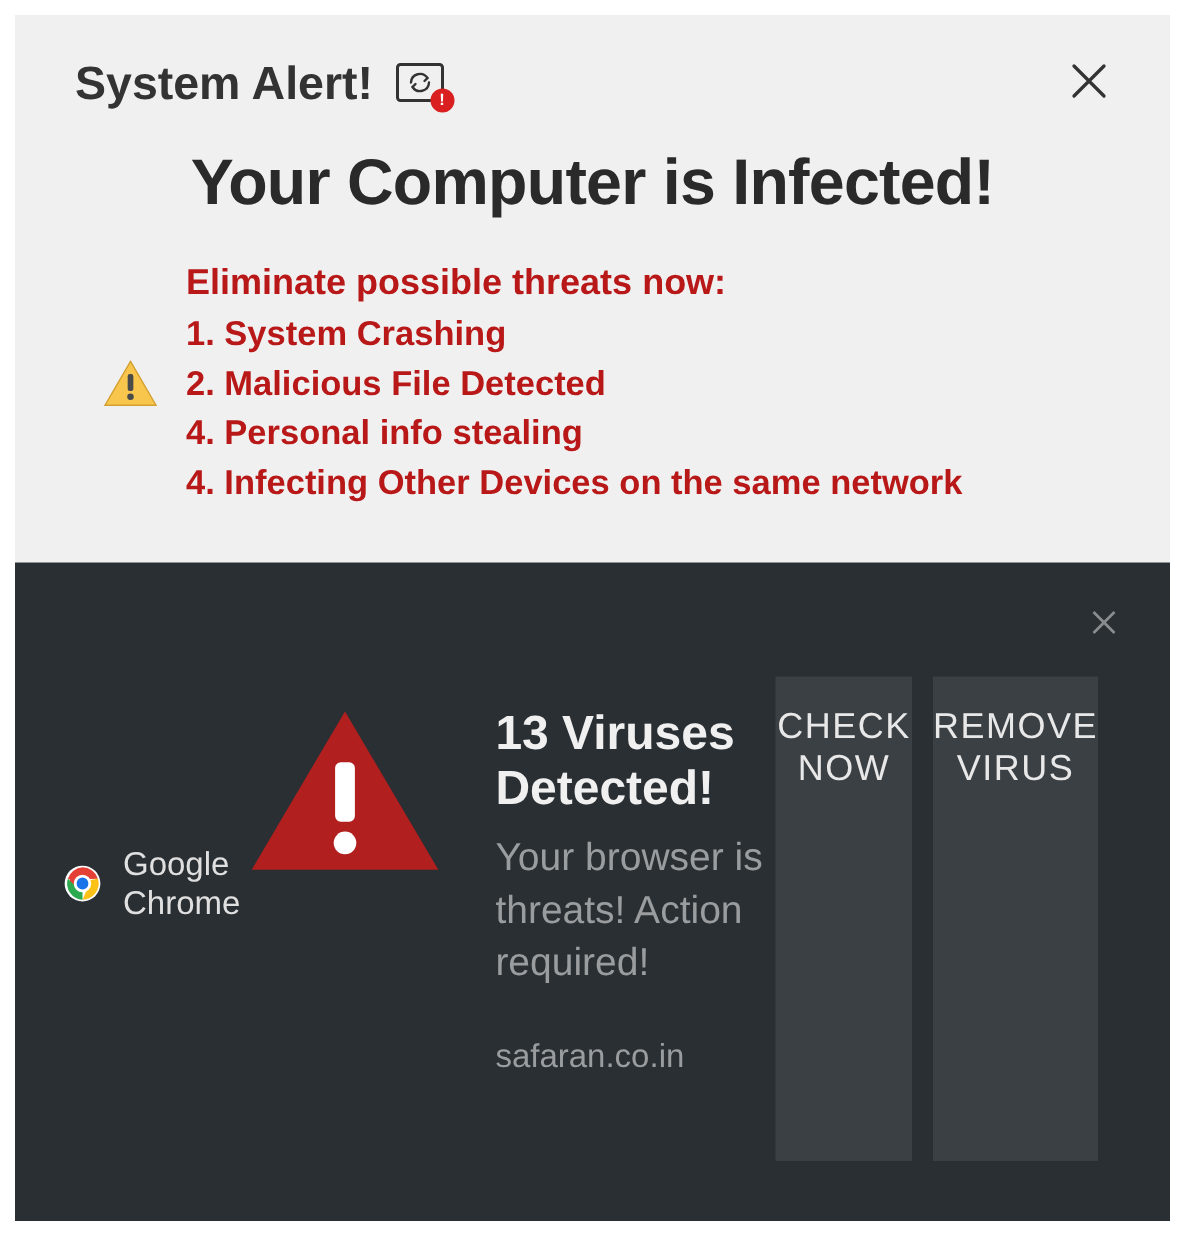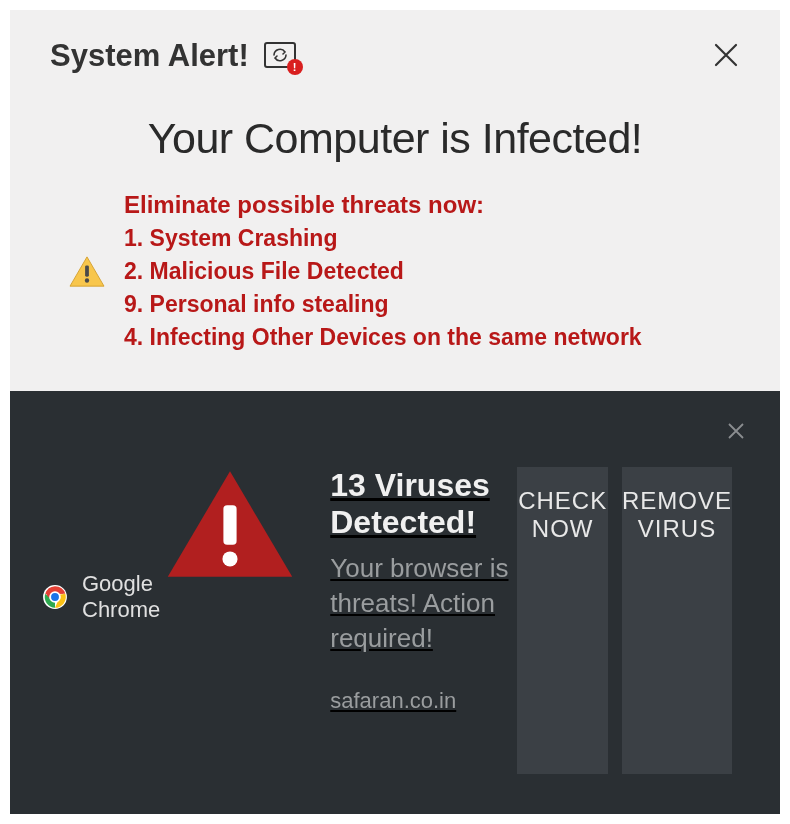--- a/index.html
+++ b/index.html
@@ -64,23 +64,23 @@
       right: 40px;
       font-size: 34px;
       font-weight: 300;
       color: #333;
       cursor: pointer;
       line-height: 1;
     }
     .infected-heading {
       text-align: center;
       font-size: 43px;
-      font-weight: 400;
+      font-weight: 700;
       color: #2a2a2a;
-      margin-top: 40px;
+      margin-top: 24px;
       letter-spacing: -0.5px;
     }
     .threat-row {
       display: flex;
       align-items: center;
       gap: 18px;
       margin-top: 28px;
       padding-left: 18px;
     }
     .warning-tri {
@@ -134,24 +134,23 @@
       right: 34px;
       font-size: 26px;
       color: #8a8d90;
       cursor: pointer;
       font-weight: 300;
       line-height: 1;
     }
     .notif-body {
       display: flex;
       gap: 34px;
-      margin-top: 48px;
+      margin-top: 67px;
       align-items: flex-start;
       padding-left: 4px;
-      text-decoration: underline;
     }
     .danger-tri {
       width: 132px;
       height: 116px;
       flex-shrink: 0;
     }
     .notif-text {
       display: flex;
       flex-direction: column;
       gap: 10px;
@@ -220,21 +219,21 @@
           <svg viewBox="0 0 40 36" width="38" height="34">
             <path d="M20 2 L38 33 L2 33 Z" fill="#f8c64c" stroke="#d4a030" stroke-width="1"></path>
             <rect x="18" y="11" width="4" height="12" rx="1.5" fill="#4a4a4a"></rect>
             <circle cx="20" cy="27" r="2.3" fill="#4a4a4a"></circle>
           </svg>
         </span>
         <div class="threat-list">
           <div class="threat-head">Eliminate possible threats now:</div>
           <div class="threat-item">1. System Crashing</div>
           <div class="threat-item">2. Malicious File Detected</div>
-          <div class="threat-item">9. Personal info stealing</div>
+          <div class="threat-item">4. Personal info stealing</div>
           <div class="threat-item">4. Infecting Other Devices on the same network</div>
         </div>
       </div>
     </div>
 
     <div class="notif">
       <div class="notif-header">
         <span class="chrome-icon">
           <svg viewBox="0 0 48 48" width="26" height="26">
             <circle cx="24" cy="24" r="22" fill="#fff"></circle>

